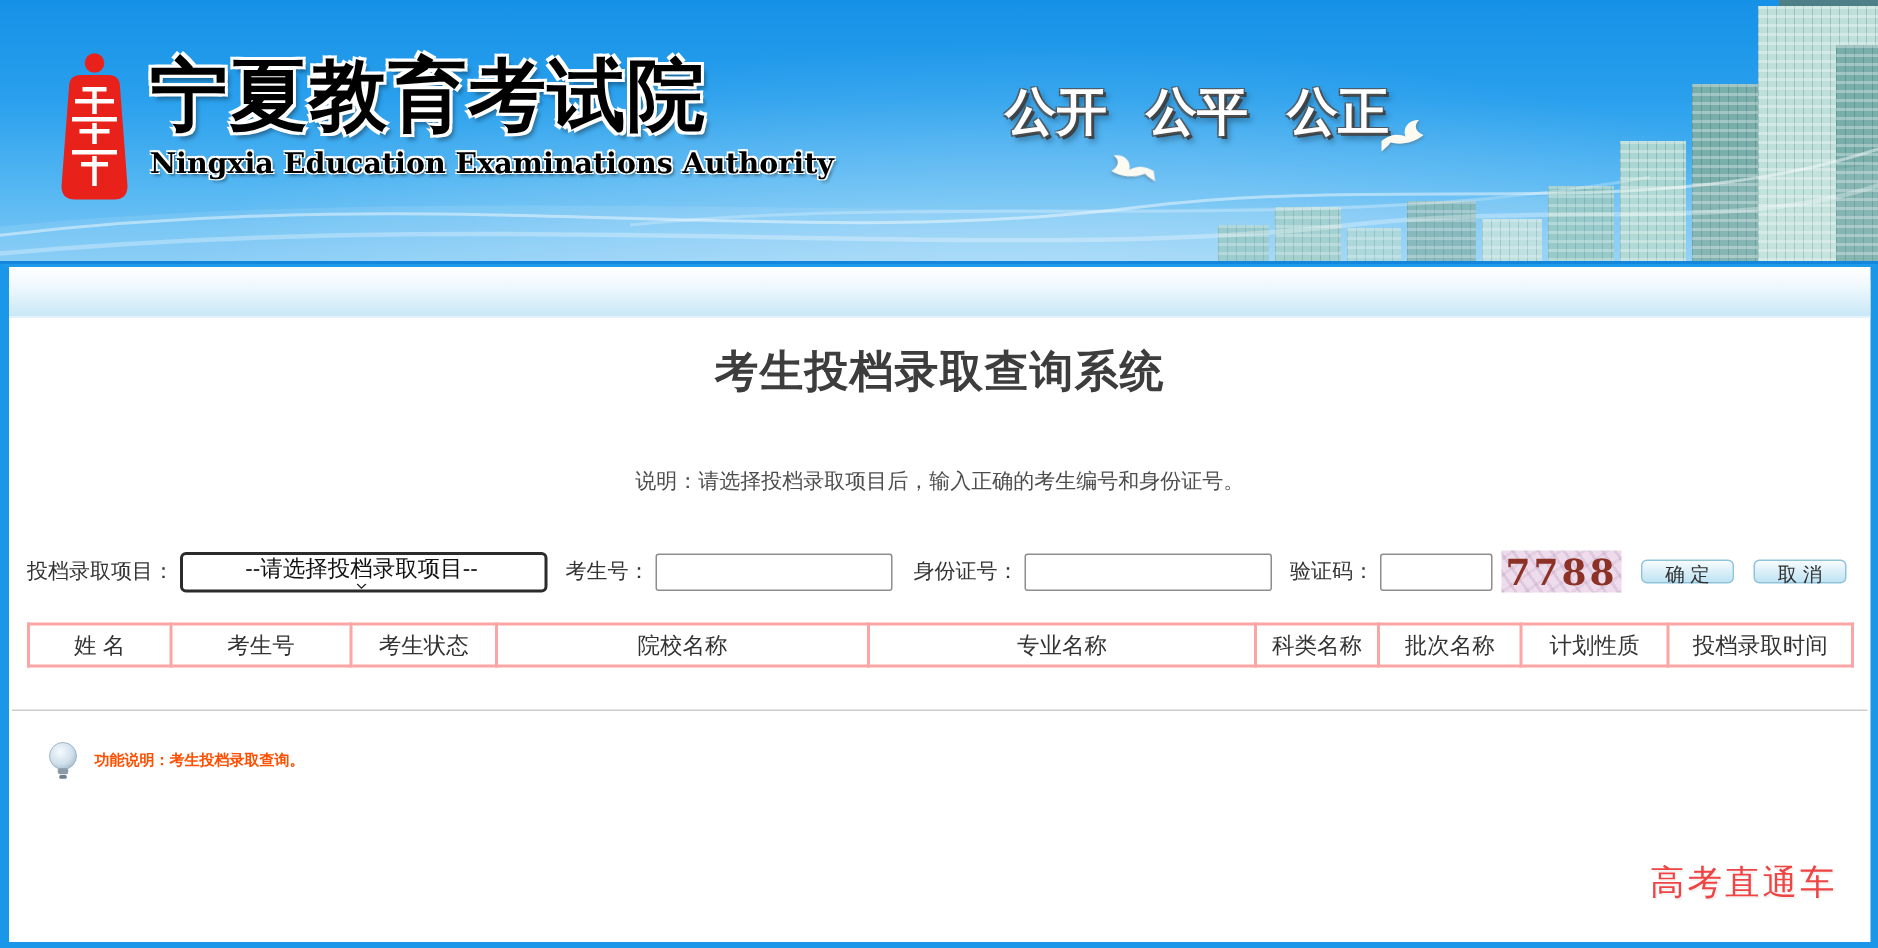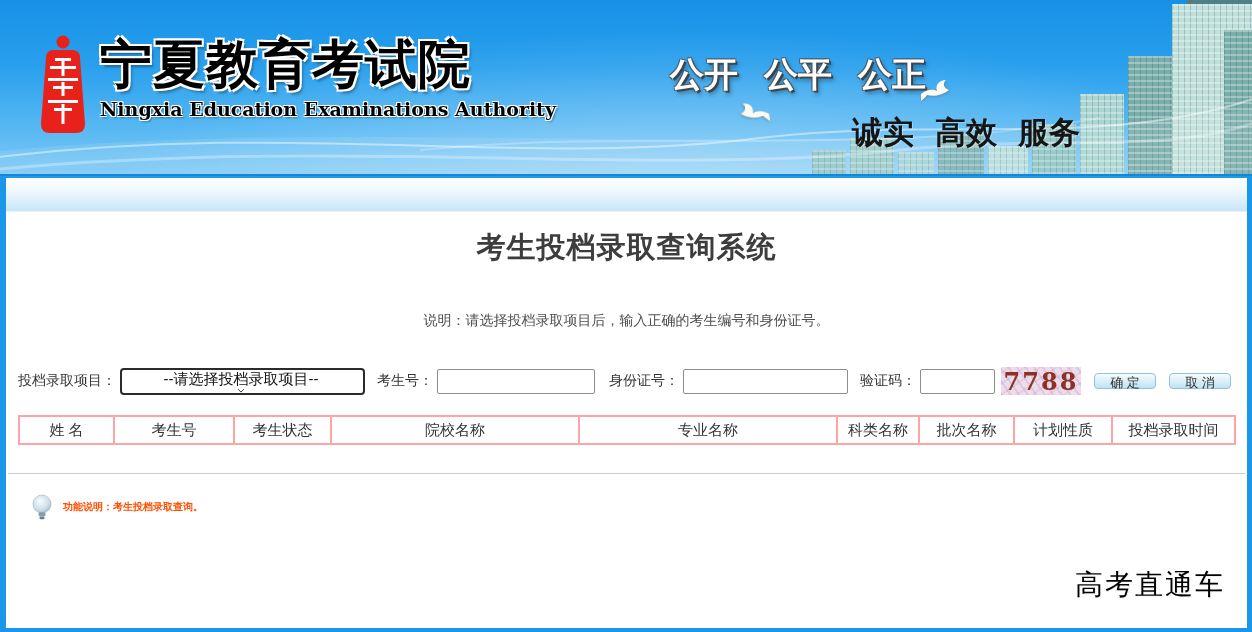--- a/index.html
+++ b/index.html
@@ -77,21 +77,21 @@
     font-family:Liberation Sans, sans-serif;}
 
   table.results{border-collapse:collapse;table-layout:fixed;width:1216px;margin:20px 0 0 12px;}
   table.results th{border:2px solid #fca5a5;height:24px;font-weight:normal;font-size:15px;
     color:#333;background:#fff;padding:1px 2px;}
 
   .divider{border-top:1px solid #cccccc;margin:28px 2px 0 2px;height:0;}
   .note{display:flex;align-items:center;margin:20px 0 0 26px;gap:11px;}
   .note-text{color:#ff4f00;font-weight:bold;font-size:10px;}
 
-  .watermark{position:absolute;right:22px;bottom:24px;font-size:28px;color:#000000;
+  .watermark{position:absolute;right:22px;bottom:24px;font-size:23px;color:#ef4444;
     letter-spacing:2px;text-shadow:1px 1px 0 #f2f2f2;}
 </style>
 </head>
 <body>
 
 <div class="page">
 
   <header class="banner">
 
     <div class="city">
@@ -140,23 +140,20 @@
       <span>公开</span><span>公平</span><span>公正</span>
     </div>
 
     <svg class="dove" style="left:918px;top:78px;" width="34" height="28" viewBox="0 0 34 28">
       <path d="M3 16 C9 11 15 11 19 13 C17 7 21 2 28 2 C24 6 26 10 31 12 C25 17 16 19 9 17 C7 20 5 21 3 23 Z" fill="#fdfaf1"></path>
     </svg>
     <svg class="dove" style="left:738px;top:100px;transform:scaleX(-1) rotate(8deg);" width="34" height="28" viewBox="0 0 34 28">
       <path d="M3 16 C9 11 15 11 19 13 C17 7 21 2 28 2 C24 6 26 10 31 12 C25 17 16 19 9 17 C7 20 5 21 3 23 Z" fill="#fdfaf1"></path>
     </svg>
 
-    <div class="slogan-bottom">
-      <span>诚实</span><span>高效</span><span>服务</span>
-    </div>
 
     <div class="banner-line"></div>
   </header>
 
   <div class="frame">
 
     <div class="panel-head"></div>
 
     <h1 class="page-title">考生投档录取查询系统</h1>
 

